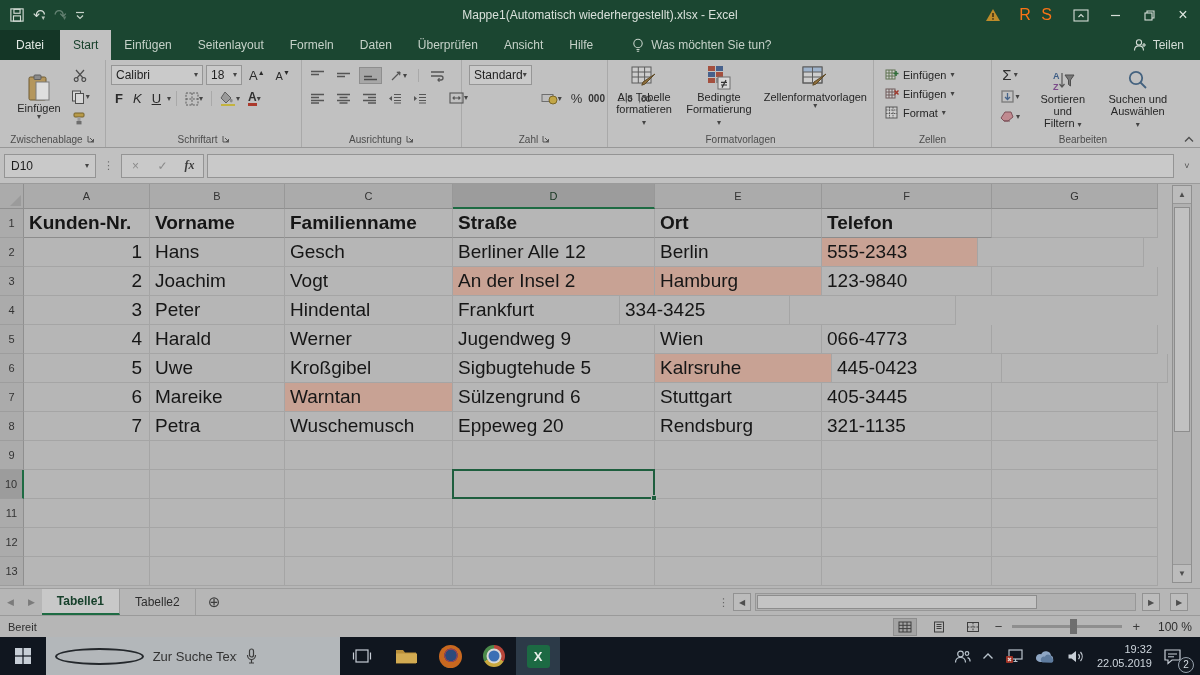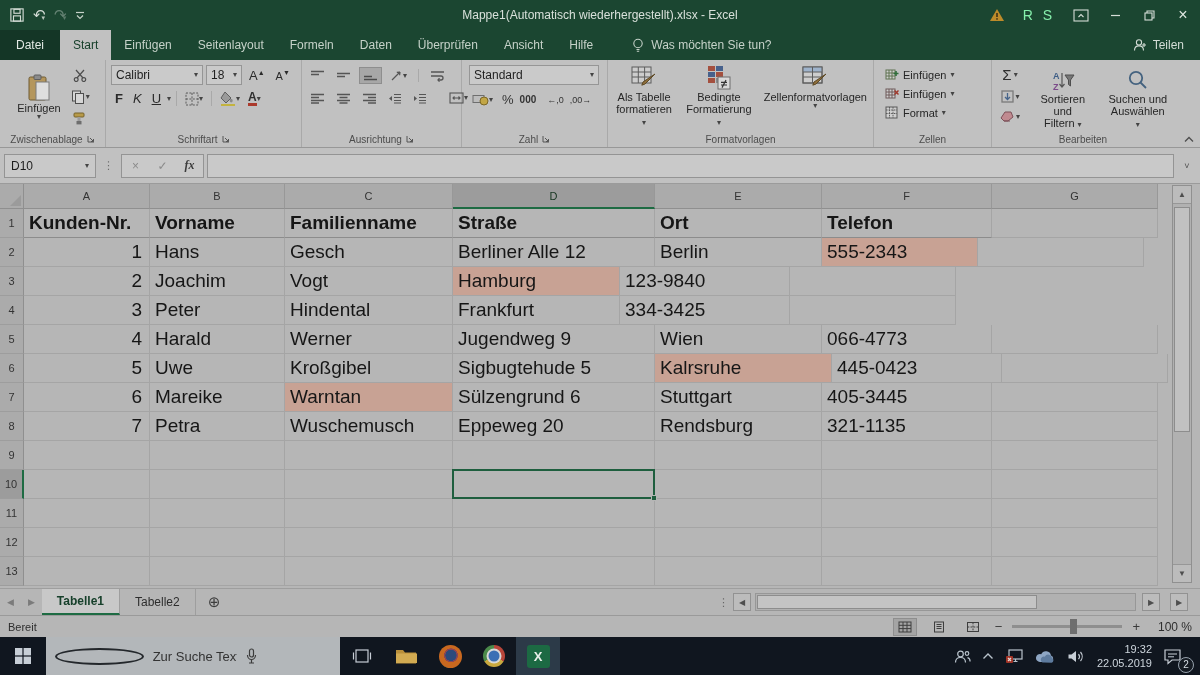--- a/index.html
+++ b/index.html
@@ -9,21 +9,21 @@
 
 
 .titlebar{height:30px;background:#1b4631;display:flex;align-items:center;color:#d3dcd5;font-size:12px;position:relative}
 .qat{display:flex;align-items:center;gap:9px;padding-left:10px;z-index:2}
 .qat .glyph{font-size:15px;line-height:1;color:#d3dcd5}
 .qat .mini{font-size:7px;margin-left:-4px;color:#b9c6bd}
 .dim{opacity:.4}
 .win-title{position:absolute;left:0;right:0;text-align:center;pointer-events:none;color:#d8e0da;font-size:12px}
 .tb-right{margin-left:auto;display:flex;align-items:center;height:100%;z-index:2}
 .tb-item{height:100%;display:flex;align-items:center;justify-content:center;padding:0 9px}
-.initials{letter-spacing:3px;font-size:14px;color:#86efac}
+.initials{letter-spacing:3px;font-size:16px;color:#f97316}
 .winbtn{width:34px}
 .closeglyph{font-size:16px;color:#dfe6e0}
 
 
 .tabrow{height:30px;background:#1b4631;display:flex;align-items:stretch;color:#c6d2c9;font-size:12px}
 #ribbon-tabs{display:flex;align-items:stretch}
 .rtab{display:flex;align-items:center;padding:0 13px}
 .rtab.file{background:#143626;color:#e4eae5;padding:0 16px}
 .rtab.active{background:#c1c1c1;color:#17402b}
 .tellme{display:flex;align-items:center;gap:7px;margin-left:26px;color:#c6d2c9}
@@ -380,21 +380,21 @@
         <span class="launcher">
           <svg width="8" height="8" viewBox="0 0 8 8" fill="none" stroke="#555" stroke-width="1">
             <path d="M1 1 v6 h6"></path>
             <path d="M3 3 l3.4 3.4 M6.5 4 v2.5 h-2.5"></path>
           </svg>
         </span>
       </div>
   </div>
 
   <div class="rgroup" style="width:146px">
-    <div class="rbody" style="flex-direction:column;gap:6px;padding:3px 6px 0">
+    <div class="rbody" style="gap:6px;padding:3px 6px 0">
       <div class="sel-ctl" style="width:130px">
           <span>Standard</span>
           <span class="arrow">▾</span>
         </div>
       <div style="display:flex;align-items:center;gap:6px">
         <span class="iconbtn">
             <svg width="17" height="13" viewBox="0 0 17 13">
               <rect x="1" y="2.5" width="11" height="7" fill="#bdbdbd" stroke="#6e6e6e"></rect>
               <circle cx="12" cy="8" r="4" fill="#c2a646" stroke="#7c6726"></circle>
             </svg>
@@ -601,20 +601,21 @@
         <div class="cell" style="width: 202px;">Berliner Alle 12</div>
         <div class="cell" style="width: 167px;">Berlin</div>
         <div class="cell hl" style="width: 156px;">555-2343</div>
         <div class="cell" style="width: 166px;"></div>
       </div>
       <div class="grow-line">
         <div class="rh">3</div>
         <div class="cell num" style="width: 126px;">2</div>
         <div class="cell" style="width: 135px;">Joachim</div>
         <div class="cell" style="width: 168px;">Vogt</div>
+        <div class="cell hl" style="width: 202px;">An der Insel 2</div>
         <div class="cell hl" style="width: 167px;">Hamburg</div>
         <div class="cell" style="width: 170px;">123-9840</div>
         <div class="cell" style="width: 166px;"></div>
       </div>
       <div class="grow-line">
         <div class="rh">4</div>
         <div class="cell num" style="width: 126px;">3</div>
         <div class="cell" style="width: 135px;">Peter</div>
         <div class="cell" style="width: 168px;">Hindental</div>
         <div class="cell" style="width: 167px;">Frankfurt</div>

